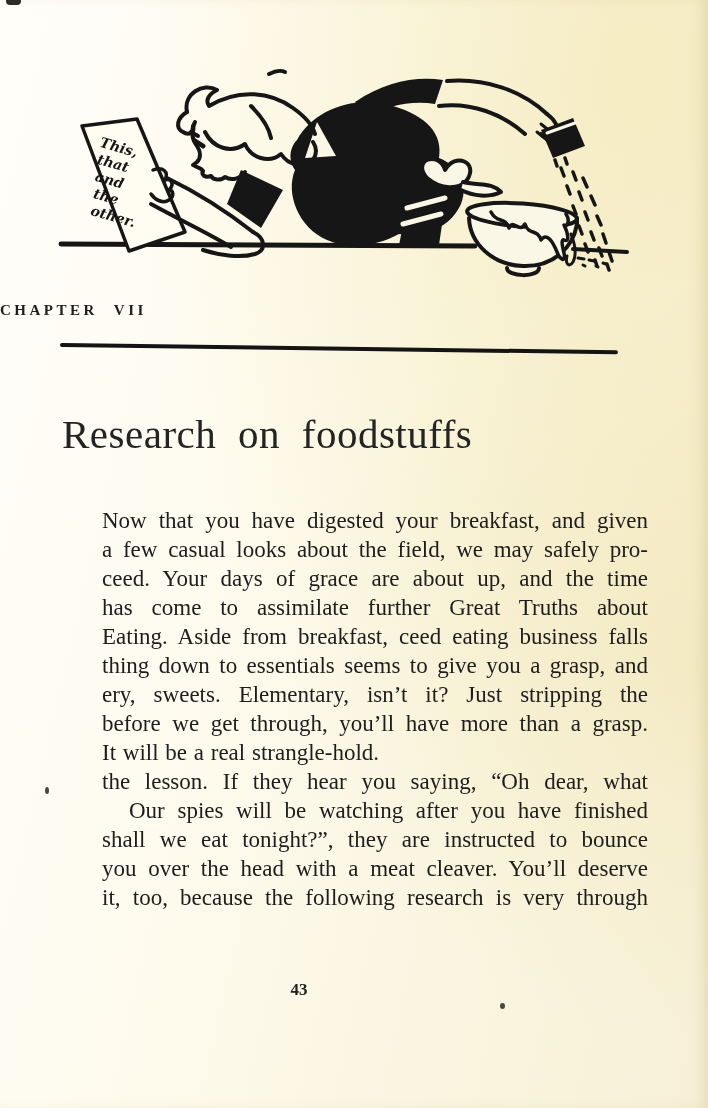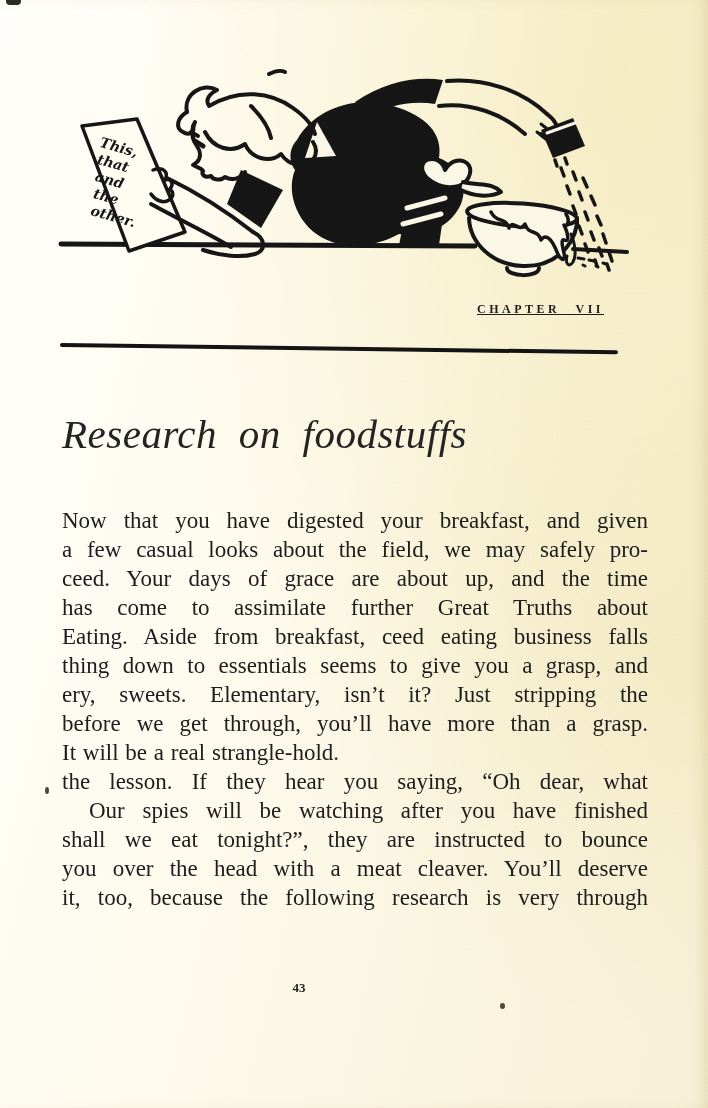--- a/index.html
+++ b/index.html
@@ -7,37 +7,37 @@
        font-family:"Liberation Serif","DejaVu Serif",serif;color:#1b1b1b;}
   .page{position:relative;width:708px;height:1108px;
     background:
       radial-gradient(ellipse at 88% 6%, rgba(238,222,150,.40), transparent 55%),
       radial-gradient(ellipse at 98% 60%, rgba(232,216,150,.25), transparent 40%),
       linear-gradient(103deg,#fffefa 0%,#fefbee 38%,#faf5e0 70%,#f7f0d6 100%);
     box-shadow:inset -10px 0 18px -10px rgba(150,128,60,.30);}
 
   .illustration{position:absolute;left:55px;top:66px;width:625px;height:228px;}
 
-  .chapter-label{position:absolute;top:302px;left:0;right:104px;text-align:right;
-    font-weight:bold;font-size:12px;letter-spacing:3.5px;word-spacing:9px;color:#1e1e1e;text-decoration:underline;}
+  .chapter-label{position:absolute;top:302px;left:0;right:104px;
+    font-weight:bold;font-size:15px;letter-spacing:3.5px;word-spacing:9px;color:#1e1e1e;}
 
   .rule{position:absolute;top:343px;left:60px;width:558px;height:4px;background:#141414;
     transform:rotate(0.75deg);transform-origin:left center;border-radius:2px;}
 
-  .page-title{position:absolute;top:410px;left:62px;font-style:italic;font-size:41px;
+  .page-title{position:absolute;top:410px;left:62px;font-size:41px;
     letter-spacing:.5px;word-spacing:11px;color:#242424;}
 
   .body-text{position:absolute;top:506px;left:62px;width:586px;}
   .bline{font-size:23px;line-height:29px;text-align:justify;text-align-last:justify;
-    color:#1d1d1d;word-spacing:1px;}
+    color:#1d1d1d;word-spacing:1px;margin-left:40px;}
   .bline.ragged{text-align:center;text-align-last:left;}
   .bline.indent{text-indent:27px;}
 
   .page-number{position:absolute;top:980px;left:0;width:598px;text-align:center;
-    font-size:13px;font-weight:bold;color:#222;}
+    font-size:17px;font-weight:bold;color:#222;}
 
   .artifact{position:absolute;background:#4e463a;border-radius:50%;}
   .corner-mark{position:absolute;top:0;left:6px;width:15px;height:5px;background:#2e2b24;
     border-radius:0 0 4px 4px;}
   .speck-margin{top:787px;left:45px;width:4px;height:7px;}
   .speck-low{top:1003px;left:500px;width:5px;height:6px;}
 </style>
 </head>
 <body>
 

